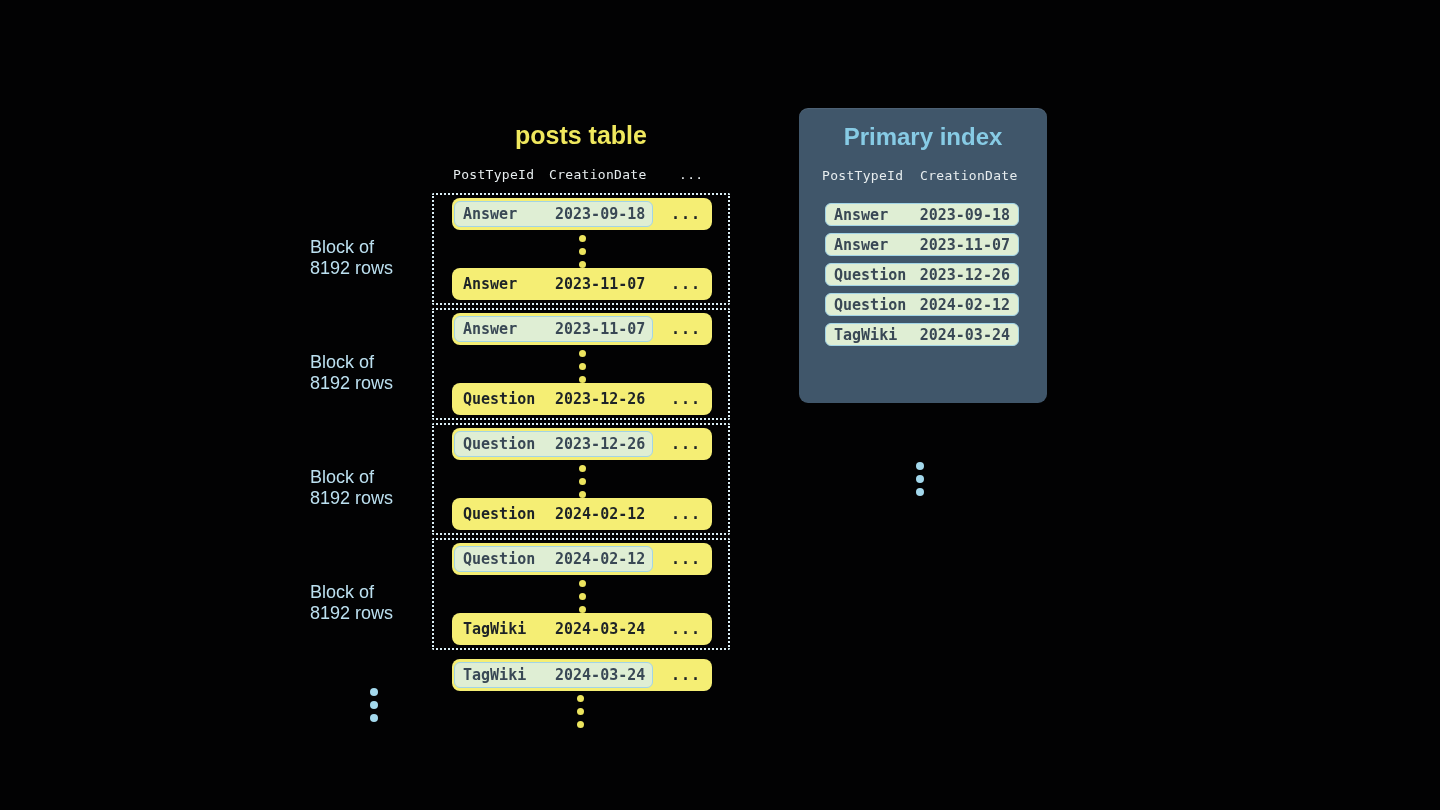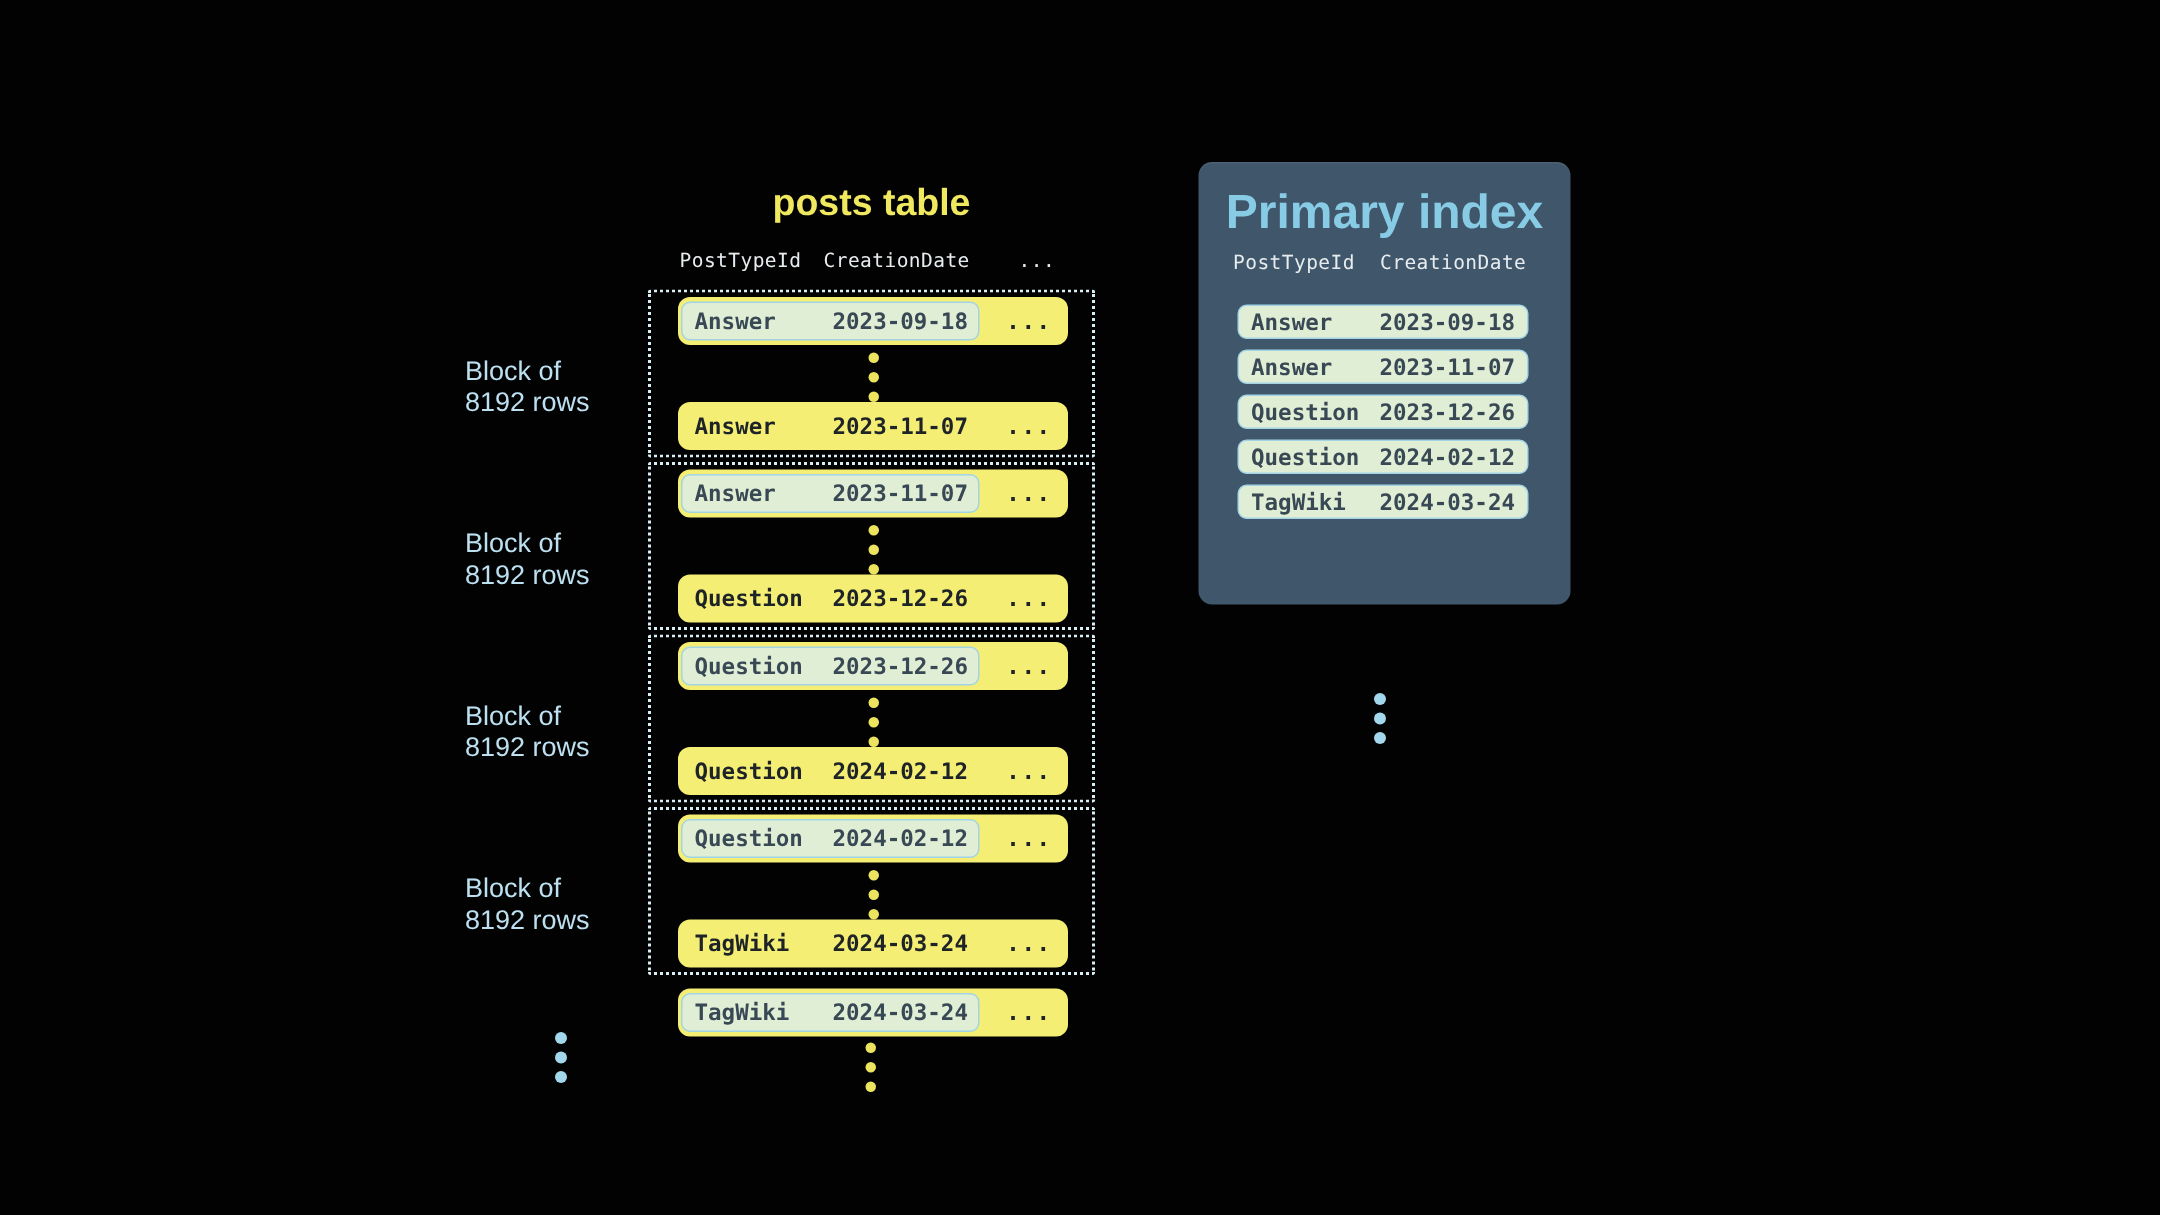--- a/index.html
+++ b/index.html
@@ -50,21 +50,21 @@
   .block .vdots { left:145px; top:40px; }
 
   
   .pi {
     position:absolute; left:799px; top:108px; width:248px; height:295px;
     background:var(--panel); border-radius:9px;
     box-shadow:inset 0 1px 0 rgba(255,255,255,0.07);
   }
   .pi-title {
     position:absolute; top:15px; left:0; width:100%; text-align:center;
-    font-size:32px; font-weight:700; color:var(--pi-title);
+    font-size:24px; font-weight:700; color:var(--pi-title);
   }
   .pi-headers span {
     position:absolute; top:60px; font-family:"DejaVu Sans Mono","Liberation Mono",monospace;
     font-size:13px; font-weight:500; color:var(--header-text); letter-spacing:0.3px;
   }
   .pi-row {
     position:absolute; left:26px; width:194px; height:23px; box-sizing:border-box;
     background:var(--hl-bg); border:1.5px solid var(--hl-border); border-radius:6px;
     display:flex; align-items:center; justify-content:space-between; padding:0 8px;
     font-family:"DejaVu Sans Mono","Liberation Mono",monospace;

